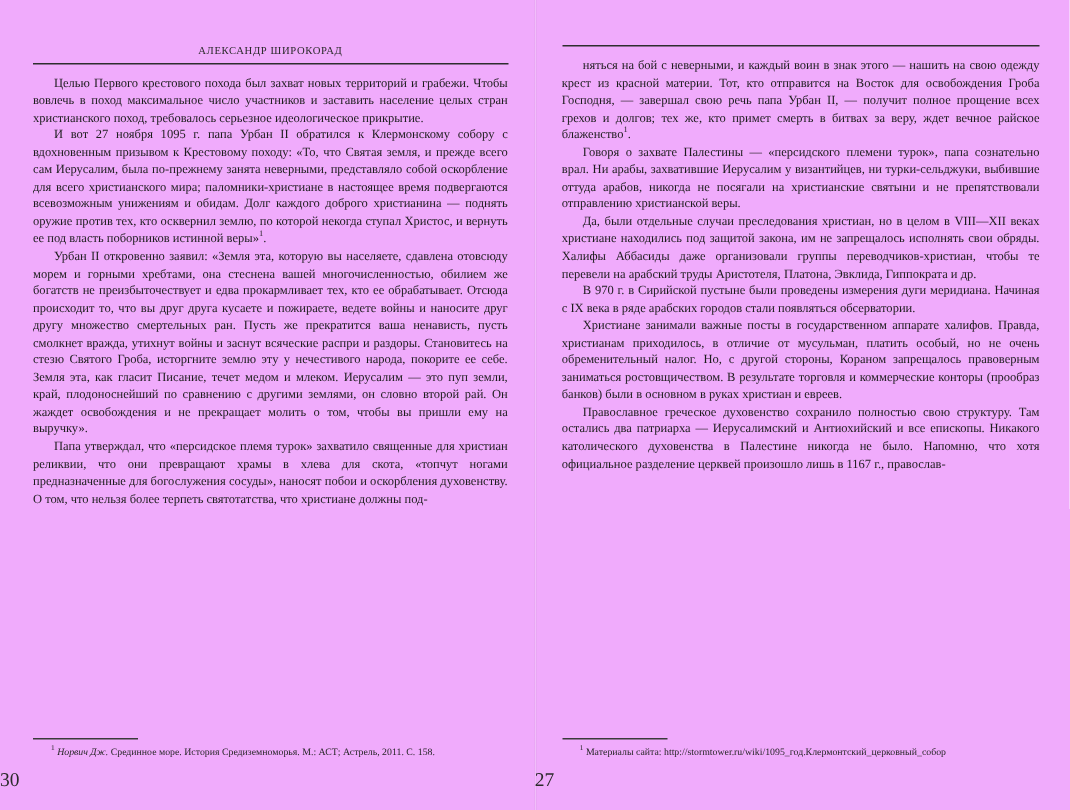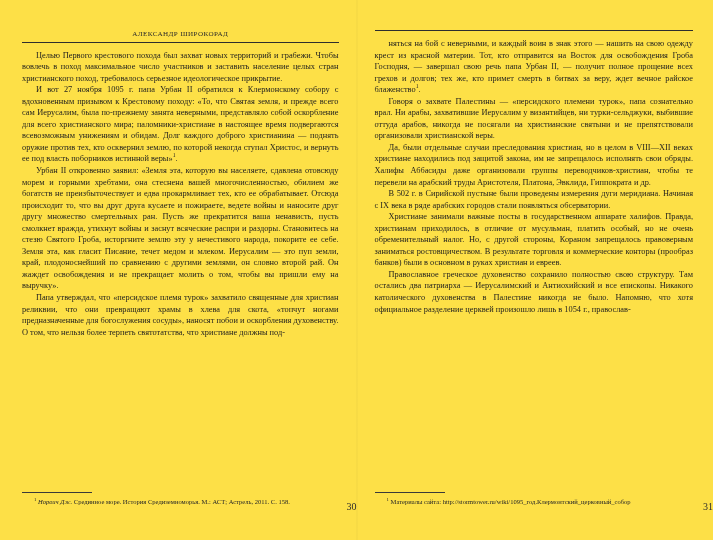--- a/index.html
+++ b/index.html
@@ -19,21 +19,21 @@
     width: 713px;
     height: 540px;
     display: flex;
     background: #fdfdfc;
   }
   .page {
     position: relative;
     width: 356.5px;
     height: 540px;
     box-sizing: border-box;
-    background: #fde047;
+    background: #f0abfc;
   }
   .page-left  { padding: 30px 18px 0 22px; }
   .page-right { padding: 30px 20px 0 18px; }
 
   .running-head {
     text-align: center;
     font-size: 7.1px;
     letter-spacing: 0.42px;
     color: #2a2a2a;
     text-transform: uppercase;
@@ -87,25 +87,25 @@
   .footnote .fn-indent { padding-left: 12px; }
   .fn-marker {
     font-size: 4.9px;
     vertical-align: super;
     line-height: 0;
   }
   .fn-italic { font-style: italic; }
 
   .folio {
     position: absolute;
-    bottom: 28px;
+    bottom: 12px;
     left: 0;
     right: 0;
-    text-align: right;
-    font-size: 10px;
+    text-align: left;
+    font-size: 13px;
     color: #2b2b2b;
   }
   .gutter {
     position: absolute;
     top: 0;
     left: 356px;
     width: 2px;
     height: 540px;
     background: linear-gradient(to right, rgba(0,0,0,0.035), rgba(0,0,0,0.012), rgba(0,0,0,0.035));
     pointer-events: none;
@@ -135,31 +135,31 @@
     </div>
 
     <div class="folio">30</div>
   </div>
 
   <div class="page page-right">
     <div class="head-rule"></div>
 
     <div class="body-text">
       <p><span>няться на бой с неверными, и каждый воин в знак этого — нашить на свою одежду крест из красной материи. Тот, кто отправится на Восток для освобождения Гроба Господня, — завершал свою речь папа Урбан II, — получит полное прощение всех грехов и долгов; тех же, кто примет смерть в битвах за веру, ждет вечное райское блаженство</span><span class="fn-ref">1</span>.</p>
-      <p>Говоря о захвате Палестины — «персидского племени турок», папа сознательно врал. Ни арабы, захватившие Иерусалим у византийцев, ни турки-сельджуки, выбившие оттуда арабов, никогда не посягали на христианские святыни и не препятствовали организовали христианской веры.</p>
+      <p>Говоря о захвате Палестины — «персидского племени турок», папа сознательно врал. Ни арабы, захватившие Иерусалим у византийцев, ни турки-сельджуки, выбившие оттуда арабов, никогда не посягали на христианские святыни и не препятствовали отправлению христианской веры.</p>
       <p>Да, были отдельные случаи преследования христиан, но в целом в VIII—XII веках христиане находились под защитой закона, им не запрещалось исполнять свои обряды. Халифы Аббасиды даже организовали группы переводчиков-христиан, чтобы те перевели на арабский труды Аристотеля, Платона, Эвклида, Гиппократа и др.</p>
-      <p>В 502 г. в Сирийской пустыне были проведены измерения дуги меридиана. Начиная с IX века в ряде арабских городов стали появляться обсерватории.</p>
+      <p>В 970 г. в Сирийской пустыне были проведены измерения дуги меридиана. Начиная с IX века в ряде арабских городов стали появляться обсерватории.</p>
       <p>Христиане занимали важные посты в государственном аппарате халифов. Правда, христианам приходилось, в отличие от мусульман, платить особый, но не очень обременительный налог. Но, с другой стороны, Кораном запрещалось правоверным заниматься ростовщичеством. В результате торговля и коммерческие конторы (прообраз банков) были в основном в руках христиан и евреев.</p>
-      <p>Православное греческое духовенство сохранило полностью свою структуру. Там остались два патриарха — Иерусалимский и Антиохийский и все епископы. Никакого католического духовенства в Палестине никогда не было. Напомню, что хотя официальное разделение церквей произошло лишь в 1054 г., православ-</p>
+      <p>Православное греческое духовенство сохранило полностью свою структуру. Там остались два патриарха — Иерусалимский и Антиохийский и все епископы. Никакого католического духовенства в Палестине никогда не было. Напомню, что хотя официальное разделение церквей произошло лишь в 1167 г., православ-</p>
     </div>
 
     <div class="footnote-zone">
       <div class="fn-rule"></div>
       <div class="footnote">
         <span class="fn-indent"></span><span class="fn-marker">1</span> <span>Материалы сайта: http://stormtower.ru/wiki/1095_год.Клермонтский_церковный_собор</span>
       </div>
     </div>
 
-    <div class="folio">31</div>
+    <div class="folio">27</div>
   </div>
 
   <div class="gutter"></div>
 </div>
 
 </body></html>

